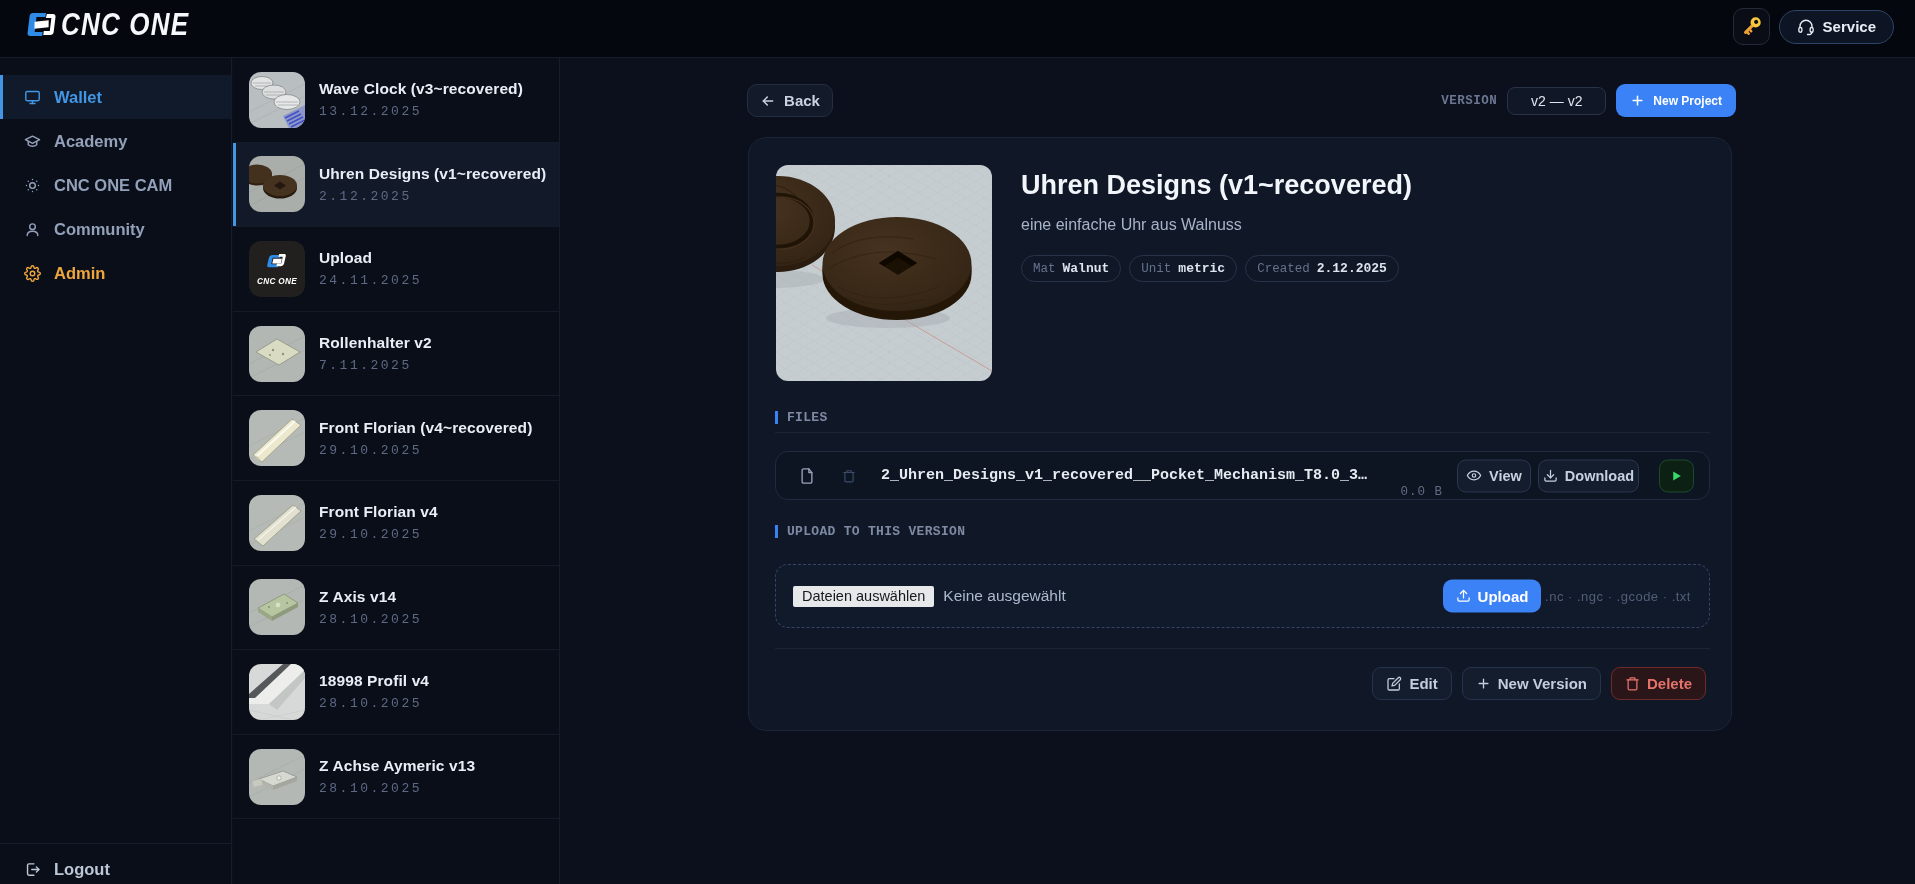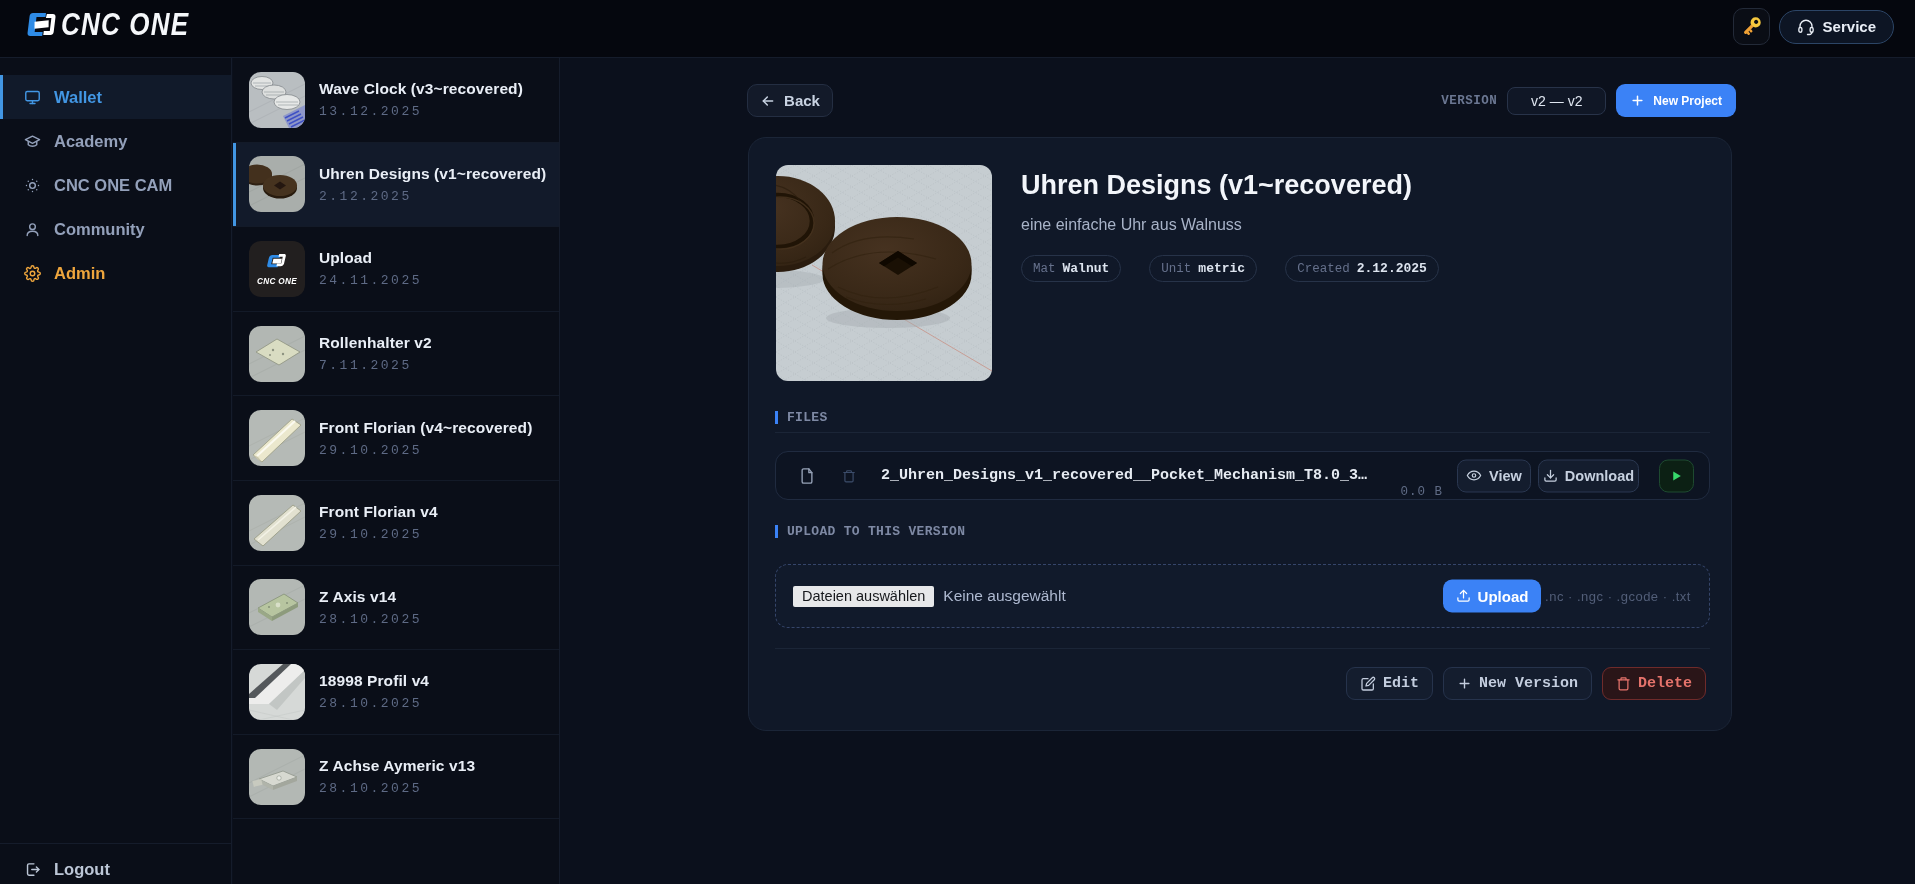--- a/index.html
+++ b/index.html
@@ -120,21 +120,21 @@
   position:absolute; left:187px; top:79px; width:984px; height:594px;
   background:#101828; border:1px solid #1b2537; border-radius:18px;
 }
 .hero {
   position:absolute; left:27px; top:27px; width:216px; height:216px;
   border-radius:12px; overflow:hidden;
 }
 .meta { position:absolute; left:272px; top:32px; }
 .meta h1 { font-size:27px; font-weight:bold; color:#f2f5fa; letter-spacing:0px; }
 .meta .sub { margin-top:15px; font-size:16px; color:#a8b3c8; }
-.badges { margin-top:21px; display:flex; gap:28px; }
+.badges { margin-top:21px; display:flex; gap:8px; }
 .badge {
   height:27px; padding:0 11px; border:1px solid #273349; border-radius:14px;
   display:flex; align-items:center; gap:7px;
   font-family:"Liberation Mono", monospace;
 }
 .badge .k { font-size:12.5px; color:#66718c; }
 .badge .v { font-size:13px; font-weight:bold; color:#dde4ef; }
 
 .seclabel {
   position:absolute; left:26px; display:flex; align-items:center; gap:9px;
@@ -184,21 +184,21 @@
   background:#3b82f6; color:#fff; font-size:15px; font-weight:bold;
   display:flex; align-items:center; justify-content:center; gap:7px;
 }
 .exts { position:absolute; top:50%; transform:translateY(-50%); right:18px; font-size:13px; color:#525e78; letter-spacing:0.5px; }
 
 
 .actions { position:absolute; right:25px; top:529px; display:flex; gap:10px; }
 .act {
   height:33px; border-radius:9px; background:#141d2e; border:1px solid #26334c;
   color:#c3cdde; font-size:15px; font-weight:bold; padding:0 13px;
-  display:flex; align-items:center; gap:7px;font-family:Liberation Mono, monospace;
+  display:flex; align-items:center; gap:7px;
 }
 .act.del { background:#2a1518; border-color:#6f2b2b; color:#e5736b; }
 </style>
 </head>
 <body>
 
 <div class="topbar">
   <div class="logo">
     <svg width="31" height="23" viewBox="0 0 31 23">
       <g transform="translate(2,0) skewX(-7)">

